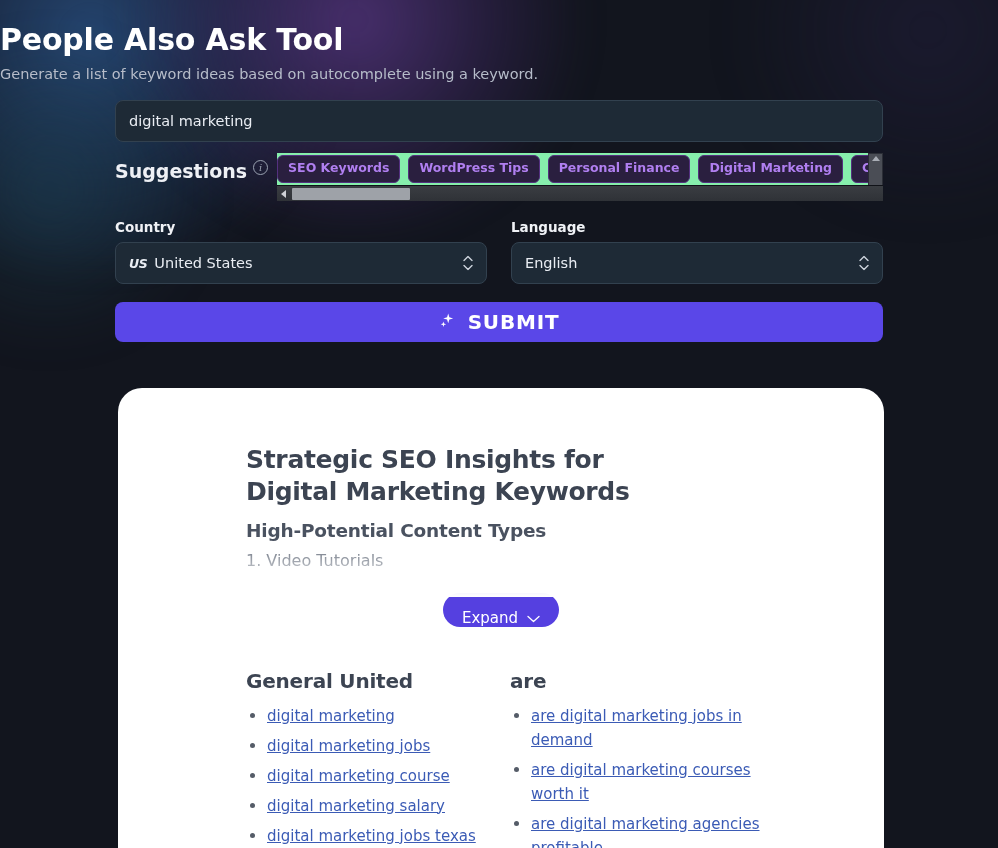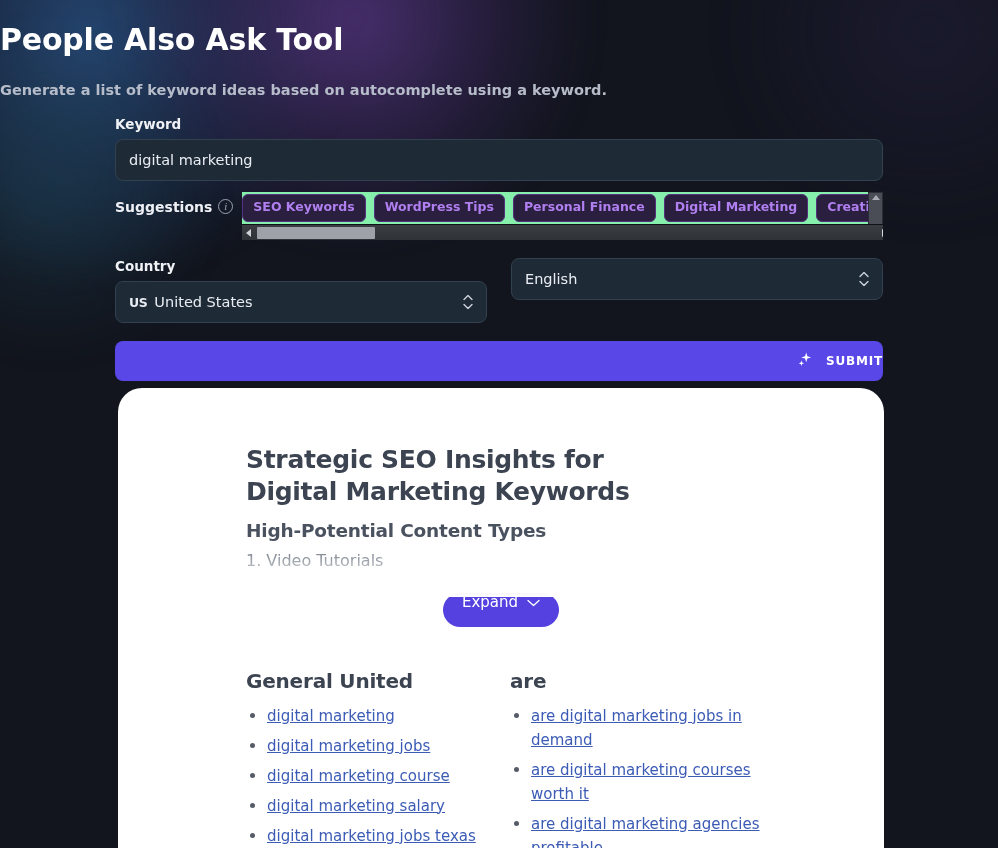--- a/index.html
+++ b/index.html
@@ -78,24 +78,24 @@
   }
   .app-title {
     font-family: "DejaVu Sans", "Liberation Sans", sans-serif;
     font-size: 30px;
     font-weight: 800;
     letter-spacing: -0.2px;
     color: #ffffff;
     line-height: 1.2;
   }
   .app-subtitle {
-    margin-top: 24px;
+    margin-top: 8px;
     font-size: 14.5px;
     color: #b6bcc9;
-    font-weight: 700;
+    font-weight: 400;
   }
 
   .form-wrap {
     width: 768px;
     margin: 0 auto;
     margin-top: 18px;
     position: relative;
   }
 
   .field-label {
@@ -120,21 +120,21 @@
   }
 
   
   .suggest-row {
     margin-top: 11px;
     display: flex;
     align-items: flex-start;
     position: relative;
   }
   .suggest-label {
-    font-size: 14px;
+    font-size: 19px;
     font-weight: 700;
     color: #eef0f5;
     white-space: nowrap;
     padding-top: 7px;
     margin-right: 6px;
   }
   .info-icon {
     width: 15px;
     height: 15px;
     border-radius: 50%;
@@ -247,20 +247,21 @@
     padding: 0 13px;
     color: #e9edf3;
     font-size: 14.5px;
   }
   .flag-txt {
     font-size: 12.5px;
     font-weight: 700;
     letter-spacing: -0.4px;
     margin-right: 7px;
     color: #e9edf3;
+    font-style: italic;
   }
   .select-arrows {
     position: absolute;
     right: 13px;
     top: 50%;
     transform: translateY(-50%);
     display: flex;
     flex-direction: column;
     gap: 3px;
     color: #cdd3dc;
@@ -268,26 +269,26 @@
 
   
   .submit-btn {
     margin-top: 18px;
     width: 768px;
     height: 40px;
     background: #5a47e8;
     border: none;
     border-radius: 8px;
     color: #ffffff;
-    font-size: 12px;
+    font-size: 20px;
     font-weight: 700;
     letter-spacing: 0.8px;
     display: flex;
     align-items: center;
-    justify-content: flex-end;
+    justify-content: center;
     gap: 12px;
     cursor: pointer;
     font-family: "DejaVu Sans", "Liberation Sans", sans-serif;
   }
 
   
   .result-card {
     position: absolute;
     left: 118px;
     top: 388px;
@@ -342,21 +343,21 @@
   .expand-btn {
     background: #5540e0;
     color: #ffffff;
     border: none;
     border-radius: 999px;
     height: 34px;
     padding: 0 19px;
     font-size: 15px;
     font-family: "DejaVu Sans", "Liberation Sans", sans-serif;
     display: inline-flex;
-    align-items: flex-start;
+    align-items: flex-end;
     gap: 9px;
     cursor: pointer;
   }
 
   .cols {
     display: flex;
     margin-top: 42px;
     gap: 0;
   }
   .col { width: 264px; }
@@ -395,21 +396,20 @@
 
 <div class="page">
 
   <div class="header">
     <div class="app-title">People Also Ask Tool</div>
     <div class="app-subtitle">Generate a list of keyword ideas based on autocomplete using a keyword.</div>
   </div>
 
   <div class="form-wrap">
 
-    <label class="field-label">Keyword</label>
     <input class="text-input" type="text" value="digital marketing" placeholder="Enter a keyword" style="">
 
     
     <div class="suggest-row">
       <span class="suggest-label">Suggestions</span>
       <span class="info-icon">i</span>
 
       <div class="chips-viewport">
         <div class="chips-track" id="chips-track">
             <span class="chip">SEO Keywords</span>
@@ -450,20 +450,21 @@
                 <path d="M1 5 L5 1 L9 5" stroke="#cdd3dc" stroke-width="1.4" fill="none" stroke-linecap="round" stroke-linejoin="round"></path>
               </svg>
             <svg width="10" height="6" viewBox="0 0 10 6">
                 <path d="M1 1 L5 5 L9 1" stroke="#cdd3dc" stroke-width="1.4" fill="none" stroke-linecap="round" stroke-linejoin="round"></path>
               </svg>
           </span>
         </div>
       </div>
 
       <div class="select-col">
+        <label class="field-label">Language</label>
         <div class="select-box">
           <span>English</span>
           <span class="select-arrows">
             <svg width="10" height="6" viewBox="0 0 10 6">
                 <path d="M1 5 L5 1 L9 5" stroke="#cdd3dc" stroke-width="1.4" fill="none" stroke-linecap="round" stroke-linejoin="round"></path>
               </svg>
             <svg width="10" height="6" viewBox="0 0 10 6">
                 <path d="M1 1 L5 5 L9 1" stroke="#cdd3dc" stroke-width="1.4" fill="none" stroke-linecap="round" stroke-linejoin="round"></path>
               </svg>
           </span>

